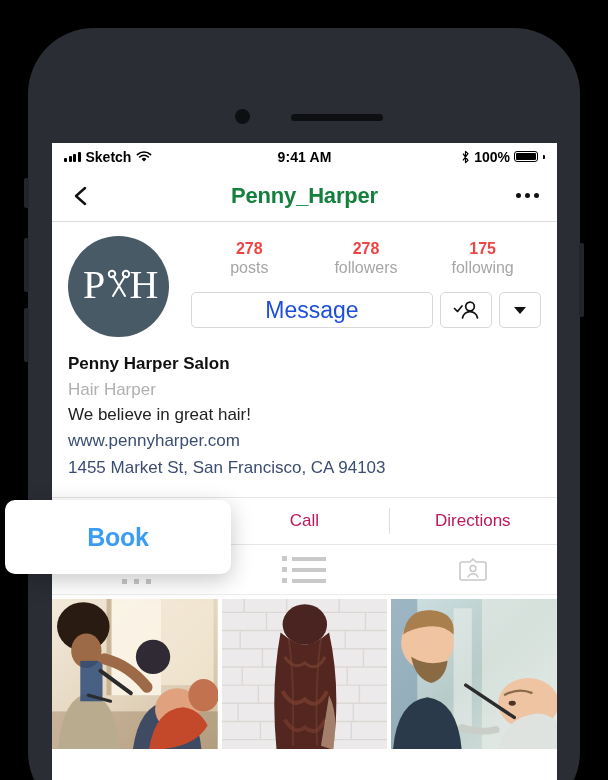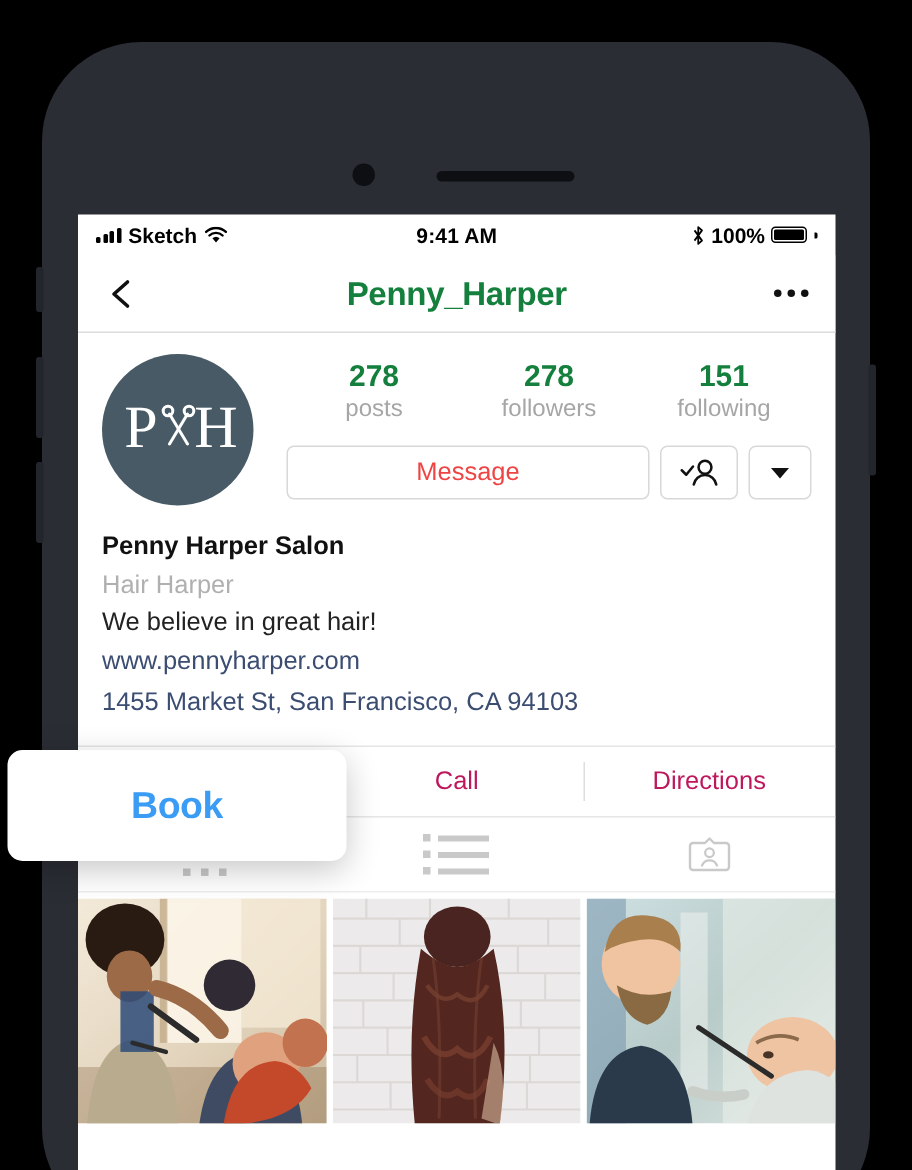--- a/index.html
+++ b/index.html
@@ -68,28 +68,28 @@
   
   #profile-top{ display:flex; padding:14px 16px 0 16px; }
   #avatar{
     width:101px; height:101px; border-radius:50%; background:#475a66;
     flex:0 0 101px; position:relative;
   }
   #avatar svg{ position:absolute; inset:0; }
   #profile-right{ flex:1; padding-left:22px; }
   #stats{ display:flex; justify-content:space-around; padding:4px 0 0 0; }
   .stat{ text-align:center; min-width:86px; }
-  .stat .num{ font-size:20px; font-weight:bold; color:#15803d; line-height:1.15; }
+  .stat .num{ font-size:16px; font-weight:bold; color:#ef4444; line-height:1.15; }
   .stat .lbl{ font-size:16px; color:#a6a6a6; line-height:1.25; }
   #action-row{ display:flex; gap:7px; margin-top:14px; }
   .btn{
     border:1px solid #d8d8d8; border-radius:5px; background:#fff;
     height:36px; display:flex; align-items:center; justify-content:center;
   }
-  #btn-message{ flex:1; font-size:17px; color:#ef4444; }
+  #btn-message{ flex:1; font-size:23px; color:#1d4ed8; }
   #btn-follow{ width:52px; }
   #btn-dropdown{ width:42px; }
   .caret{ width:0;height:0;border-left:6px solid transparent;border-right:6px solid transparent;border-top:7px solid #111; }
 
   
   #bio{ padding:14px 16px 0 16px; }
   #bio .name{ font-size:17px; font-weight:bold; color:#111; line-height:1.5; }
   #bio .cat{ font-size:17px; color:#b0b0b0; line-height:1.5; }
   #bio .desc{ font-size:17px; color:#222; line-height:1.55; }
   #bio .link, #bio .addr{ font-size:17px; color:#3c4d72; line-height:1.55; }
@@ -205,21 +205,21 @@
         <div id="stats">
           <div class="stat">
             <div class="num">278</div>
             <div class="lbl">posts</div>
           </div>
           <div class="stat">
             <div class="num">278</div>
             <div class="lbl">followers</div>
           </div>
           <div class="stat">
-            <div class="num">151</div>
+            <div class="num">175</div>
             <div class="lbl">following</div>
           </div>
         </div>
         <div id="action-row">
           <div class="btn" id="btn-message">Message</div>
           <div class="btn" id="btn-follow">
             <svg width="26" height="20" viewBox="0 0 26 20">
               <circle cx="17" cy="6.5" r="4.3" stroke="#111" stroke-width="1.7" fill="none"></circle>
               <path d="M9.5 18 a7.6 7.6 0 0 1 15 0" stroke="#111" stroke-width="1.7" fill="none" stroke-linecap="round"></path>
               <path d="M1.5 8.5 L4.5 11.5 L9 6" stroke="#111" stroke-width="1.7" fill="none" stroke-linecap="round" stroke-linejoin="round"></path>

